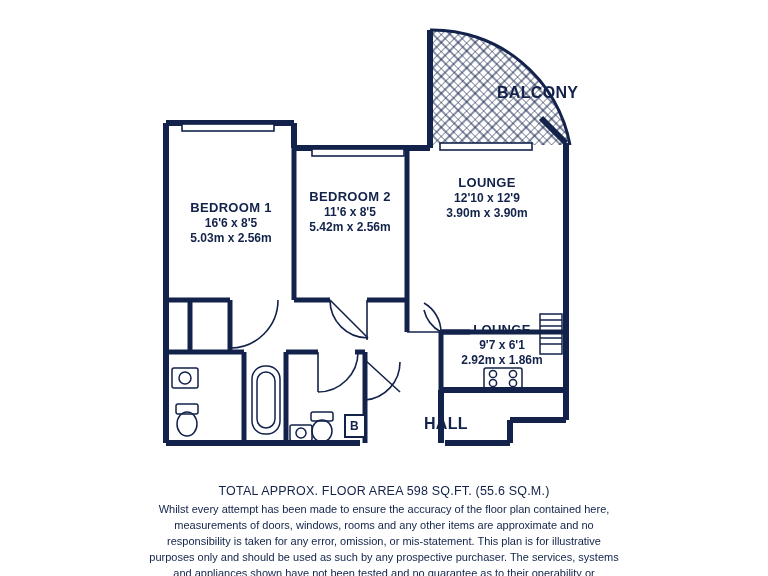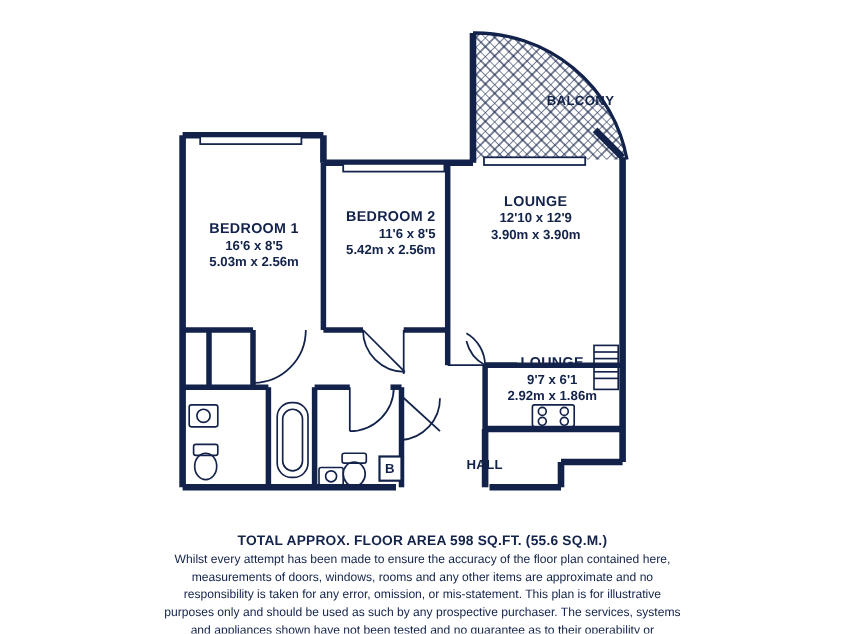--- a/index.html
+++ b/index.html
@@ -33,35 +33,35 @@
   .room-label .name {
     font-size: 13px;
     letter-spacing: 0.3px;
   }
   .room-label .dims {
     font-size: 12px;
   }
   .plain-label {
     position: absolute;
     font-weight: bold;
-    font-size: 12px;
+    font-size: 16px;
     color: #12224a;
     white-space: nowrap;
     letter-spacing: 0.3px;
   }
   .footer {
     position: absolute;
     left: 0;
     top: 484px;
     width: 768px;
     text-align: center;
   }
   .footer .total {
     font-size: 12.5px;
-    font-weight: bold;
+    font-weight: normal;
     color: #12224a;
     letter-spacing: 0.2px;
     margin-bottom: 4px;
   }
   .footer .disclaimer {
     font-size: 11px;
     line-height: 1.45;
     color: #12224a;
     margin: 0 auto;
     width: 470px;
@@ -209,21 +209,21 @@
 </svg>
 
 <div class="plain-label" style="left:497px; top:84px;">BALCONY</div>
 
 <div class="room-label" style="left:185px; top:200px; width:92px;">
   <div class="name">BEDROOM 1</div>
   <div class="dims">16'6 x 8'5</div>
   <div class="dims">5.03m x 2.56m</div>
 </div>
 
-<div class="room-label" style="left:304px; top:189px; width:92px;text-align:right;">
+<div class="room-label" style="left:304px; top:189px; width:92px;">
   <div class="name">BEDROOM 2</div>
   <div class="dims">11'6 x 8'5</div>
   <div class="dims">5.42m x 2.56m</div>
 </div>
 
 <div class="room-label" style="left:441px; top:175px; width:92px;">
   <div class="name">LOUNGE</div>
   <div class="dims">12'10 x 12'9</div>
   <div class="dims">3.90m x 3.90m</div>
 </div>

